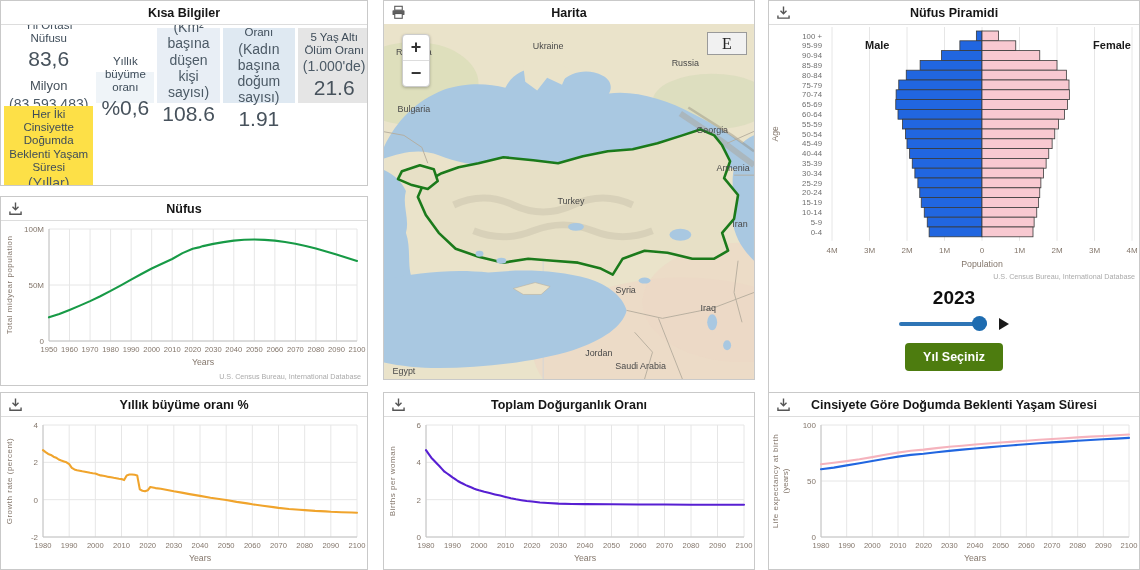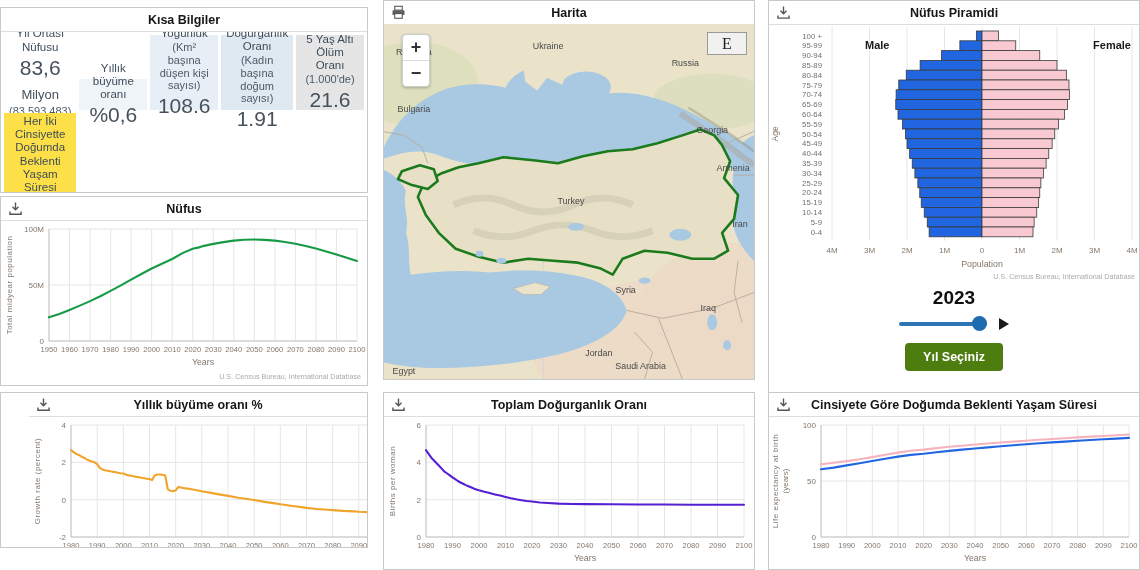--- a/index.html
+++ b/index.html
@@ -8,21 +8,21 @@
   .panel{position:absolute;background:#fff;border:1px solid #c9c9c9;box-sizing:border-box;overflow:hidden;}
   .panel-header{height:23px;border-bottom:1px solid #ddd;display:flex;align-items:center;justify-content:center;
        position:relative;font-weight:bold;font-size:12.5px;color:#161616;background:#fff;}
   .hicon{position:absolute;left:7px;top:4px;width:15px;height:15px;cursor:pointer;}
   
   #qf-grid{display:grid;grid-template-columns:1fr 1fr 1fr 1fr 1fr;grid-template-rows:75px 1fr;gap:3px;
        padding:3px;height:157px;}
   .qf-cell{display:flex;flex-direction:column;align-items:center;justify-content:center;text-align:center;
        padding:2px 5px;line-height:1.15;}
   .qf-label{font-size:11.5px;color:#3e4c59;}
-  .qf-sub{font-size:11px;color:#4c5a66;margin-top:1px;}
+  .qf-sub{font-size:14px;color:#4c5a66;margin-top:1px;}
   .qf-value{font-size:21px;color:#47525c;margin-top:2px;}
   .qf-suffix{font-size:13px;}
   
   #map-wrap{position:absolute;left:0;top:23px;width:370px;height:355px;}
   .map-zoomctl{position:absolute;left:18px;top:10px;width:26px;background:#fff;border:1px solid #ccc;
        border-radius:4px;box-shadow:0 1px 3px rgba(0,0,0,.25);overflow:hidden;}
   .map-zoombtn{width:26px;height:25px;display:flex;align-items:center;justify-content:center;
        font-size:18px;font-weight:bold;color:#333;cursor:pointer;}
   .map-zoombtn:first-child{border-bottom:1px solid #ddd;}
   .map-export{position:absolute;right:7px;top:8px;width:38px;height:21px;background:#f1f1f1;border:1px solid #9a9a9a;
@@ -37,21 +37,21 @@
        border-bottom:6px solid transparent;margin-left:12px;cursor:pointer;}
   #pyr-btnrow{text-align:center;margin-top:11px;}
   #pyr-button{background:#4d7c0f;color:#fff;font-weight:bold;font-size:12.5px;border:none;border-radius:4px;
        padding:7px 18px;cursor:pointer;font-family:"Liberation Sans",sans-serif;}
   svg text{font-family:"Liberation Sans",sans-serif;}
   .sea{fill:var(--sea);}
 </style>
 </head>
 <body style="--sea: #a9c8e1;">
 
-<div class="panel" id="p-quick" style="left:0;top:7px;width:368px;height:186px;">
+<div class="panel" id="p-quick" style="left:0;top:0;width:368px;height:186px;">
   <div class="panel-header">
     <span>Kısa Bilgiler</span>
   </div>
   <div id="qf-grid">
       <div class="qf-cell" style="background: rgb(255, 255, 255);">
         <div class="qf-label">Yıl Ortası Nüfusu</div>
         <div class="qf-value">83,6<span class="qf-suffix"> Milyon</span></div>
         <div class="qf-sub">(83.593.483)</div>
       </div>
       <div class="qf-cell" style="background: rgb(239, 244, 248); margin-top: 44px;">
@@ -132,21 +132,21 @@
       <text x="356" y="131" font-size="7.6" fill="#83766b" text-anchor="middle">2100</text>
       <line x1="48" x2="356" y1="120" y2="120" stroke="#c4c4c4"></line>
       <line x1="48" x2="48" y1="8" y2="120" stroke="#c4c4c4"></line>
       <polyline points="48.0,96.3 58.3,92.9 68.5,88.9 78.8,84.6 89.1,80.1 99.3,75.2 109.6,69.9 119.9,64.3 130.1,58.6 140.4,53.0 150.7,47.5 160.9,42.7 171.2,38.0 181.5,32.1 191.7,27.7 197.9,26.4 202.0,25.1 212.3,22.9 222.5,21.1 232.8,19.6 243.1,18.8 253.3,18.5 263.6,18.9 273.9,19.6 284.1,21.0 294.4,22.8 304.7,25.0 314.9,27.6 325.2,30.5 335.5,33.5 345.7,36.8 356.0,40.0" fill="none" stroke="#179a46" stroke-width="2.1" stroke-linejoin="round" stroke-linecap="round"></polyline>
       <text x="202" y="144" font-size="8.8" fill="#83766b" text-anchor="middle">Years</text>
       <text x="11" y="64" font-size="8" fill="#83766b" text-anchor="middle" transform="rotate(-90 11 64)" letter-spacing="0.5">Total midyear population</text>
       <text x="360" y="158" font-size="7.2" fill="#aaaaaa" text-anchor="end">U.S. Census Bureau, International Database</text>
     </svg>
 </div>
 
-<div class="panel" id="p-growth" style="left:0;top:392px;width:368px;height:156px;padding-left:28px;">
+<div class="panel" id="p-growth" style="left:0;top:392px;width:368px;height:178px;">
   <div class="panel-header">
     <span class="hicon">
       <svg width="15" height="15" viewBox="0 0 14 14">
           <path d="M7 1.5v6.6M4.2 5.4 7 8.2l2.8-2.8" stroke="#555" stroke-width="1.3" fill="none"></path>
           <path d="M1.8 9.7v2.6h10.4V9.7" stroke="#555" stroke-width="1.3" fill="none"></path>
         </svg>
     </span>
     <span>Yıllık büyüme oranı %</span>
   </div>
   <svg id="chart-growth" width="366" height="167">

